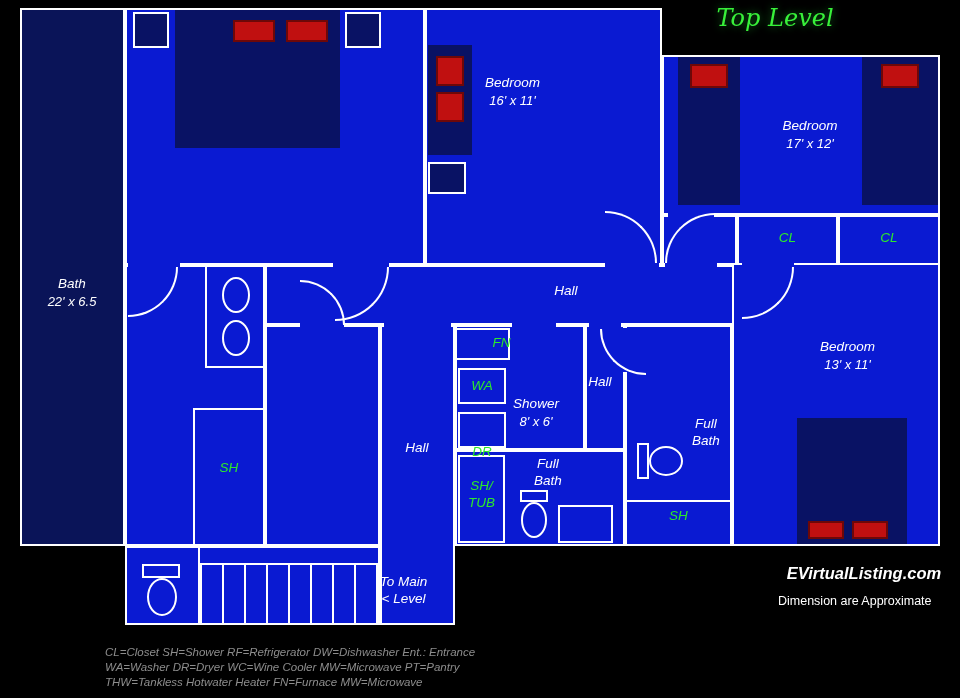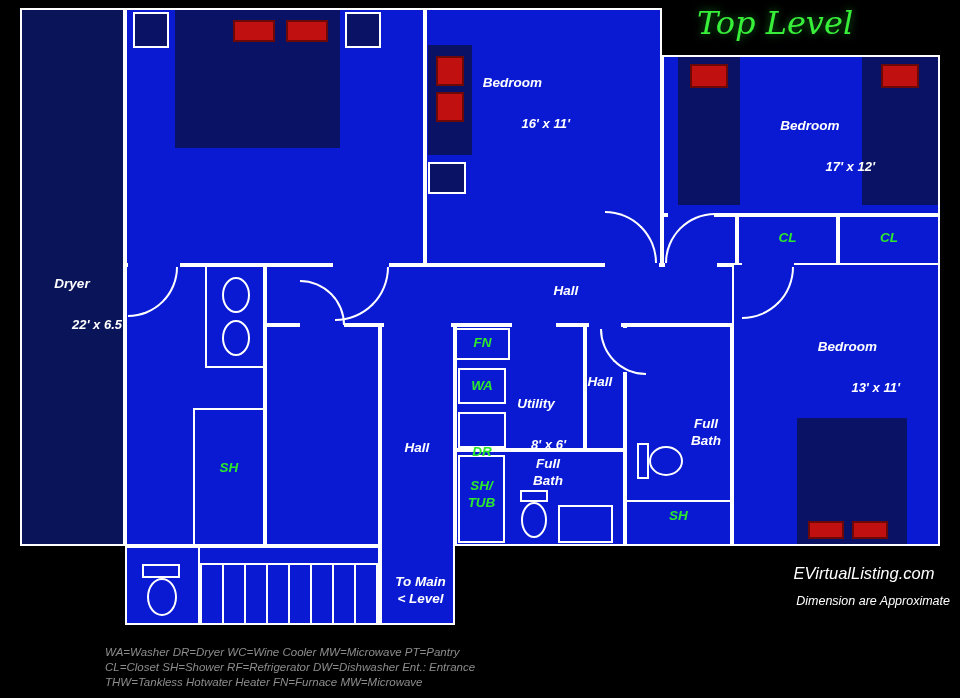--- a/index.html
+++ b/index.html
@@ -15,30 +15,30 @@
   .pillow { position:absolute; background:#c01010; border:2px solid #6d0808; }
   .box { position:absolute; border:2px solid #fff; }
   .ns { background:#091264; }
   .fix { position:absolute; border:2px solid #fff; }
   .oval { border-radius:50%; }
   .arc { position:absolute; }
   .arc-tl { border-top:2px solid #fff; border-left:2px solid #fff; border-top-left-radius:100%; }
   .arc-tr { border-top:2px solid #fff; border-right:2px solid #fff; border-top-right-radius:100%; }
   .arc-bl { border-bottom:2px solid #fff; border-left:2px solid #fff; border-bottom-left-radius:100%; }
   .arc-br { border-bottom:2px solid #fff; border-right:2px solid #fff; border-bottom-right-radius:100%; }
-  .lbl { position:absolute; color:#fff; font-weight:bold; font-style:italic; font-size:13.5px;
+  .lbl { position:absolute; color:#fff; font-weight:normal; font-style:italic; font-size:13.5px;
          text-align:center; line-height:1.25; }
-  .lbl .dm { margin-top:24px; font-size:13px;text-align:right; }
+  .lbl .dm { margin-top:1px; font-size:13px; }
   .green { color:#2ce82c; }
   .pre { white-space:pre-line; }
   .title { position:absolute; font-family:"DejaVu Serif", serif; font-style:italic;
-           font-size:32px; color:#38f03a; text-shadow:0 0 8px rgba(40,240,60,.5); }
+           font-size:24px; color:#38f03a; text-shadow:0 0 8px rgba(40,240,60,.5); }
   .disclaimer { position:absolute; color:#fff; font-style:italic; font-size:11.5px;
                 line-height:16px; white-space:pre-line; }
-  .site { position:absolute; color:#fff; font-weight:normal; font-style:italic; font-size:16.5px; }
+  .site { position:absolute; color:#fff; font-weight:bold; font-style:italic; font-size:16.5px; }
   .note { position:absolute; color:#fff; font-size:12.5px; }
   .legend { position:absolute; color:#8d8d8d; font-style:italic; font-size:11.5px; line-height:15px; }
 </style>
 </head>
 <body>
 
 <div class="canvas">
 
   <div class="title" style="left:690px;top:4px;width:170px;text-align:center;">Top Level</div>
 
@@ -114,65 +114,65 @@
 
   <div class="arc arc-br" style="left:128px;top:267px;width:50px;height:50px;"></div>
   <div class="arc arc-br" style="left:335px;top:267px;width:54px;height:54px;"></div>
   <div class="arc arc-tr" style="left:605px;top:211px;width:52px;height:52px;"></div>
   <div class="arc arc-tl" style="left:665px;top:213px;width:50px;height:50px;"></div>
   <div class="arc arc-br" style="left:742px;top:267px;width:52px;height:52px;"></div>
   <div class="arc arc-bl" style="left:600px;top:329px;width:46px;height:46px;"></div>
   <div class="arc arc-tr" style="left:300px;top:280px;width:45px;height:45px;"></div>
 
   <div class="lbl" style="left:22px;top:276px;width:100px;">
-    <div class="nm">Dryer</div>
+    <div class="nm">Bath</div>
     <div class="dm">22' x 6.5</div>
   </div>
   <div class="lbl" style="left:170px;top:178px;width:205px;">
   </div>
   <div class="lbl" style="left:455px;top:75px;width:115px;">
     <div class="nm">Bedroom</div>
     <div class="dm">16' x 11'</div>
   </div>
   <div class="lbl" style="left:745px;top:118px;width:130px;">
     <div class="nm">Bedroom</div>
     <div class="dm">17' x 12'</div>
   </div>
   <div class="lbl" style="left:795px;top:339px;width:105px;">
     <div class="nm">Bedroom</div>
     <div class="dm">13' x 11'</div>
   </div>
   <div class="lbl" style="left:506px;top:396px;width:60px;">
-    <div class="nm">Utility</div>
+    <div class="nm">Shower</div>
     <div class="dm">8' x 6'</div>
   </div>
   <div class="lbl" style="left:526px;top:456px;width:44px;">
     <div class="nm">Full Bath</div>
   </div>
   <div class="lbl" style="left:684px;top:416px;width:44px;">
     <div class="nm">Full Bath</div>
   </div>
 
   <div class="lbl" style="left:536px;top:283px;width:60px;">Hall</div>
   <div class="lbl" style="left:388px;top:440px;width:58px;">Hall</div>
   <div class="lbl" style="left:575px;top:374px;width:50px;">Hall</div>
-  <div class="lbl pre" style="left:383px;top:574px;width:75px;">To Main
+  <div class="lbl pre" style="left:366px;top:574px;width:75px;">To Main
 &lt; Level</div>
 
   <div class="lbl green" style="left:737px;top:230px;width:101px;">CL</div>
   <div class="lbl green" style="left:838px;top:230px;width:102px;">CL</div>
-  <div class="lbl green" style="left:455px;top:335px;width:55px;">FN</div>
+  <div class="lbl green" style="left:474px;top:335px;width:55px;">FN</div>
   <div class="lbl green" style="left:458px;top:378px;width:48px;">WA</div>
   <div class="lbl green" style="left:458px;top:444px;width:48px;">DR</div>
   <div class="lbl green" style="left:193px;top:460px;width:72px;">SH</div>
   <div class="lbl green pre" style="left:458px;top:478px;width:47px;">SH/
 TUB</div>
   <div class="lbl green" style="left:625px;top:508px;width:107px;">SH</div>
 
   <div class="site" style="left:778px;top:564px;width:172px;text-align:center;">EVirtualListing.com</div>
-  <div class="note" style="left:778px;top:594px;width:172px;text-align:right;font-style:italic;">Dimension are Approximate</div>
+  <div class="note" style="left:778px;top:594px;width:172px;text-align:left;">Dimension are Approximate</div>
   <div class="legend" style="left:105px;top:645px;">
+    <div>CL=Closet  SH=Shower RF=Refrigerator  DW=Dishwasher Ent.: Entrance</div>
     <div>WA=Washer DR=Dryer WC=Wine Cooler  MW=Microwave  PT=Pantry</div>
-    <div>CL=Closet  SH=Shower RF=Refrigerator  DW=Dishwasher Ent.: Entrance</div>
     <div>THW=Tankless Hotwater Heater  FN=Furnace  MW=Microwave</div>
   </div>
 
 </div>
 
 </body></html>

